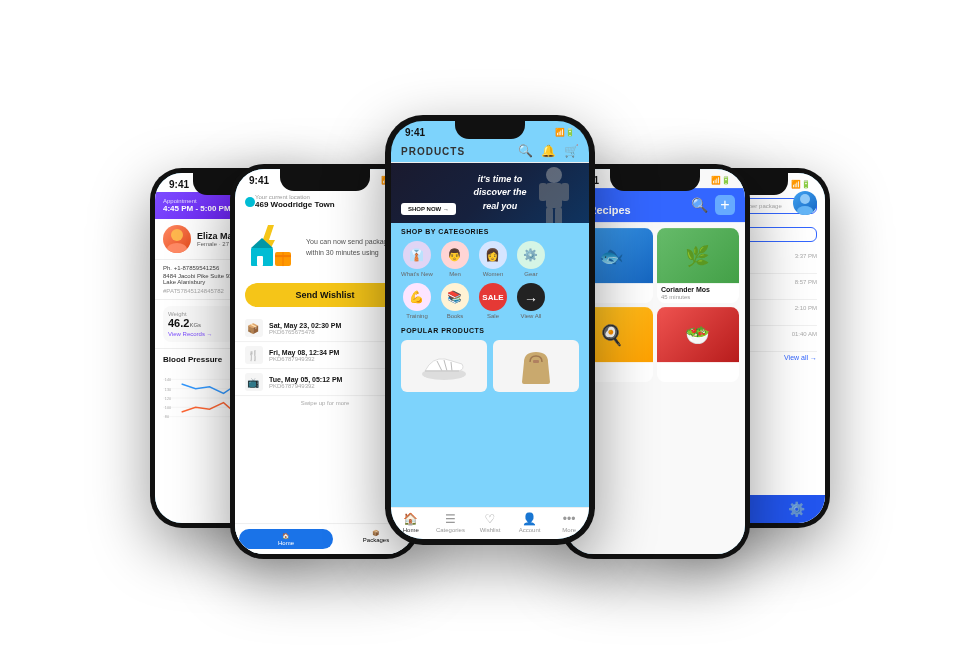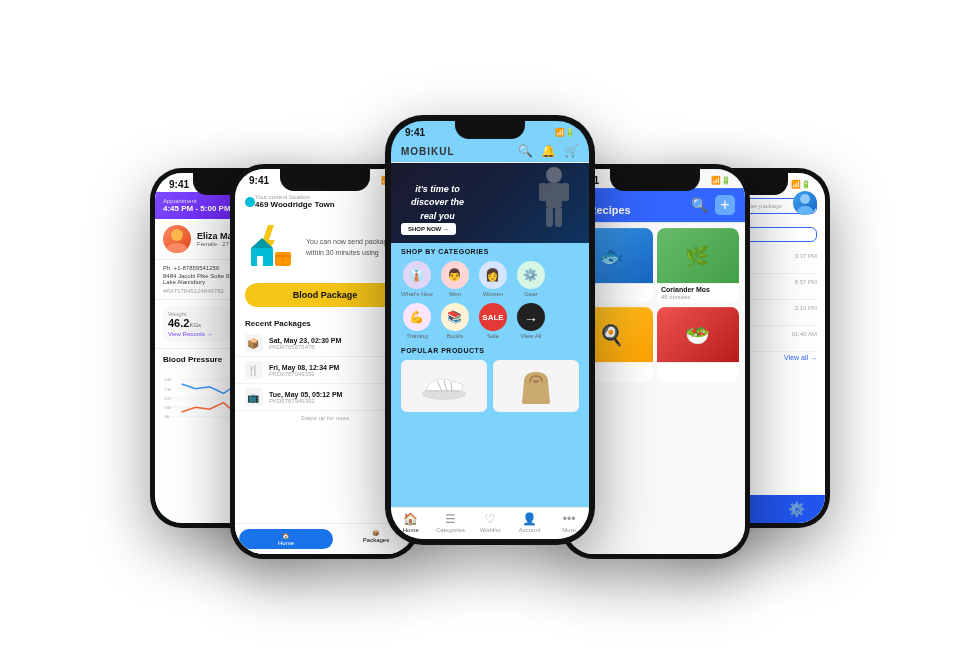--- a/index.html
+++ b/index.html
@@ -159,25 +159,25 @@
     .mobikul-logo {
       font-size: 10px;
       font-weight: 700;
       letter-spacing: 1px;
       color: #333;
     }
     .mobikul-icons { display: flex; gap: 8px; color: #333; font-size: 12px; }
 
     .banner-area {
       width: 100%;
-      height: 80px;
+      height: 60px;
       background: linear-gradient(135deg, #1a1a2e 0%, #16213e 50%, #0f3460 100%);
       display: flex;
       align-items: center;
-      justify-content: flex-start;
+      justify-content: center;
       position: relative;
       overflow: hidden;
       padding-left: 20px;
     }
     .shop-now-btn {
       position: absolute;
       bottom: 8px;
       left: 10px;
       background: #fff;
       color: #111;
@@ -734,23 +734,22 @@
 
             <rect x="14" y="36" width="6" height="10" rx="1" fill="#fff"></rect>
 
             <rect x="32" y="32" width="16" height="14" rx="2" fill="#ff9800"></rect>
             <rect x="32" y="35" width="16" height="2" fill="#f57c00"></rect>
             <line x1="40" y1="32" x2="40" y2="46" stroke="#f57c00" stroke-width="1"></line>
           </svg>
           <div class="delivery-text">You can now send packages within 30 minutes using</div>
         </div>
 
-        <div class="send-pkg-btn">Blood Package</div>
-
-        <div class="recent-pkg-title">Recent Packages</div>
+        <div class="send-pkg-btn">Send Wishlist</div>
+
 
         <div class="pkg-item">
           <div class="pkg-icon">📦</div>
           <div>
             <div class="pkg-date">Sat, May 23, 02:30 PM</div>
             <div class="pkg-id">PKD6765675478</div>
           </div>
         </div>
         <div class="pkg-item">
           <div class="pkg-icon">🍴</div>
@@ -787,21 +786,21 @@
       <div class="notch" style="width:70px;height:18px;"></div>
       <div class="mobikul-content">
         <div class="status-bar">
           <span class="time">9:41</span>
           <div class="status-icons">
             <span style="font-size:8px">📶🔋</span>
           </div>
         </div>
 
         <div class="mobikul-header">
-          <div class="mobikul-logo">MOBIKUL</div>
+          <div class="mobikul-logo">PRODUCTS</div>
           <div class="mobikul-icons">
             <span>🔍</span>
             <span>🔔</span>
             <span>🛒</span>
           </div>
         </div>
 
         <div class="banner-area">
 
           <svg style="position:absolute;right:5px;top:0;opacity:0.5" width="60" height="80" viewBox="0 0 60 80">

